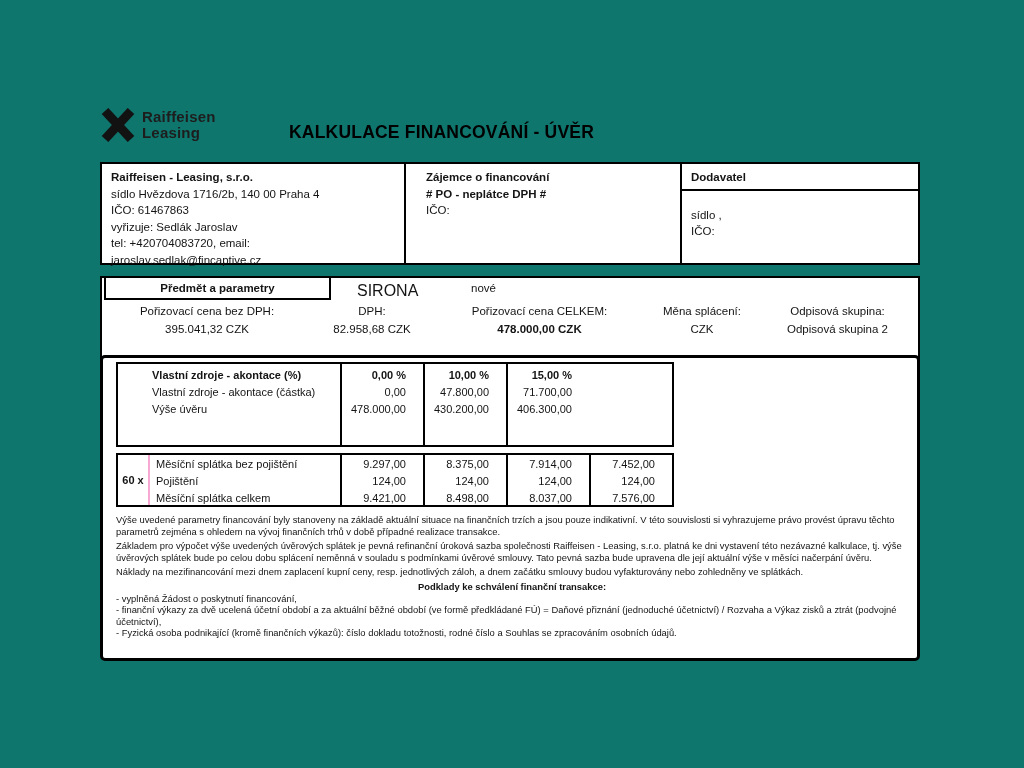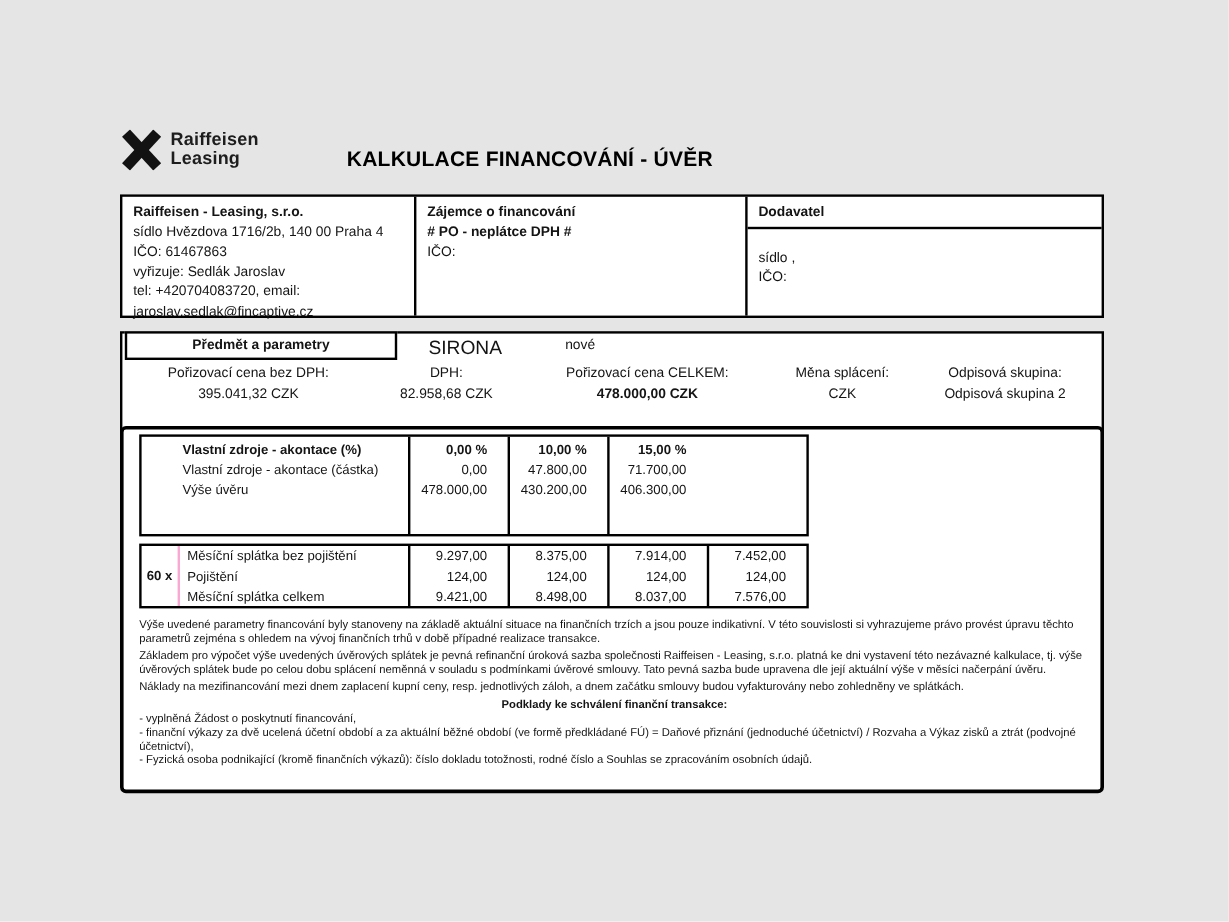--- a/index.html
+++ b/index.html
@@ -2,39 +2,39 @@
 <html><head>
 <meta charset="utf-8">
 <style>
   * { box-sizing: border-box; margin: 0; padding: 0; }
   html, body { width: 1024px; height: 768px; }
   body {
     background: #ffffff;
     font-family: "Liberation Sans", "DejaVu Sans", sans-serif;
     color: #141414;
   }
-  .page { position: relative; width: 1024px; height: 768px; background: #e5e5e5; overflow: hidden; }
+  .page { position: relative; width: 1024px; height: 768px; background: #0f766e; overflow: hidden; }
 
   
   .logo { position: absolute; left: 101px; top: 108px; display: flex; align-items: center; gap: 7px; }
   .logo-mark { width: 34px; height: 34px; }
   .logo-text { font-weight: bold; font-size: 15px; line-height: 16px; color: #1d1d1d; letter-spacing: 0.2px; }
   .doc-title { position: absolute; left: 289px; top: 122px; font-size: 17.5px; font-weight: bold; color: #000; letter-spacing: 0.2px; white-space: nowrap; }
 
   .bold { font-weight: bold; }
 
   
   .box { position: absolute; left: 100px; width: 820px; border: 2px solid #000; background: #fff; }
 
   
   .box-parties { top: 162px; height: 103px; display: flex; }
   .party-col { font-size: 11.5px; line-height: 16.5px; }
   .party-col + .party-col { border-left: 2px solid #000; }
-  .party-provider { width: 243px; padding: 5px 9px; }
-  .party-applicant { width: 276px; padding: 5px 9px; }
+  .party-provider { width: 302px; padding: 5px 9px; }
+  .party-applicant { width: 276px; padding: 5px 20px; }
   .party-supplier { flex: 1; padding: 0; }
   .supplier-heading { font-weight: bold; padding: 5px 9px 3px; border-bottom: 2px solid #000; }
   .supplier-body { padding: 16px 9px 0; }
 
   
   .box-subject { top: 276px; height: 84px; }
   .subject-tab {
     position: absolute; left: 2px; top: -2px; width: 227px; height: 24px;
     border: 2px solid #000; background: #fff;
     font-weight: bold; font-size: 11.5px; line-height: 20px; text-align: center;

